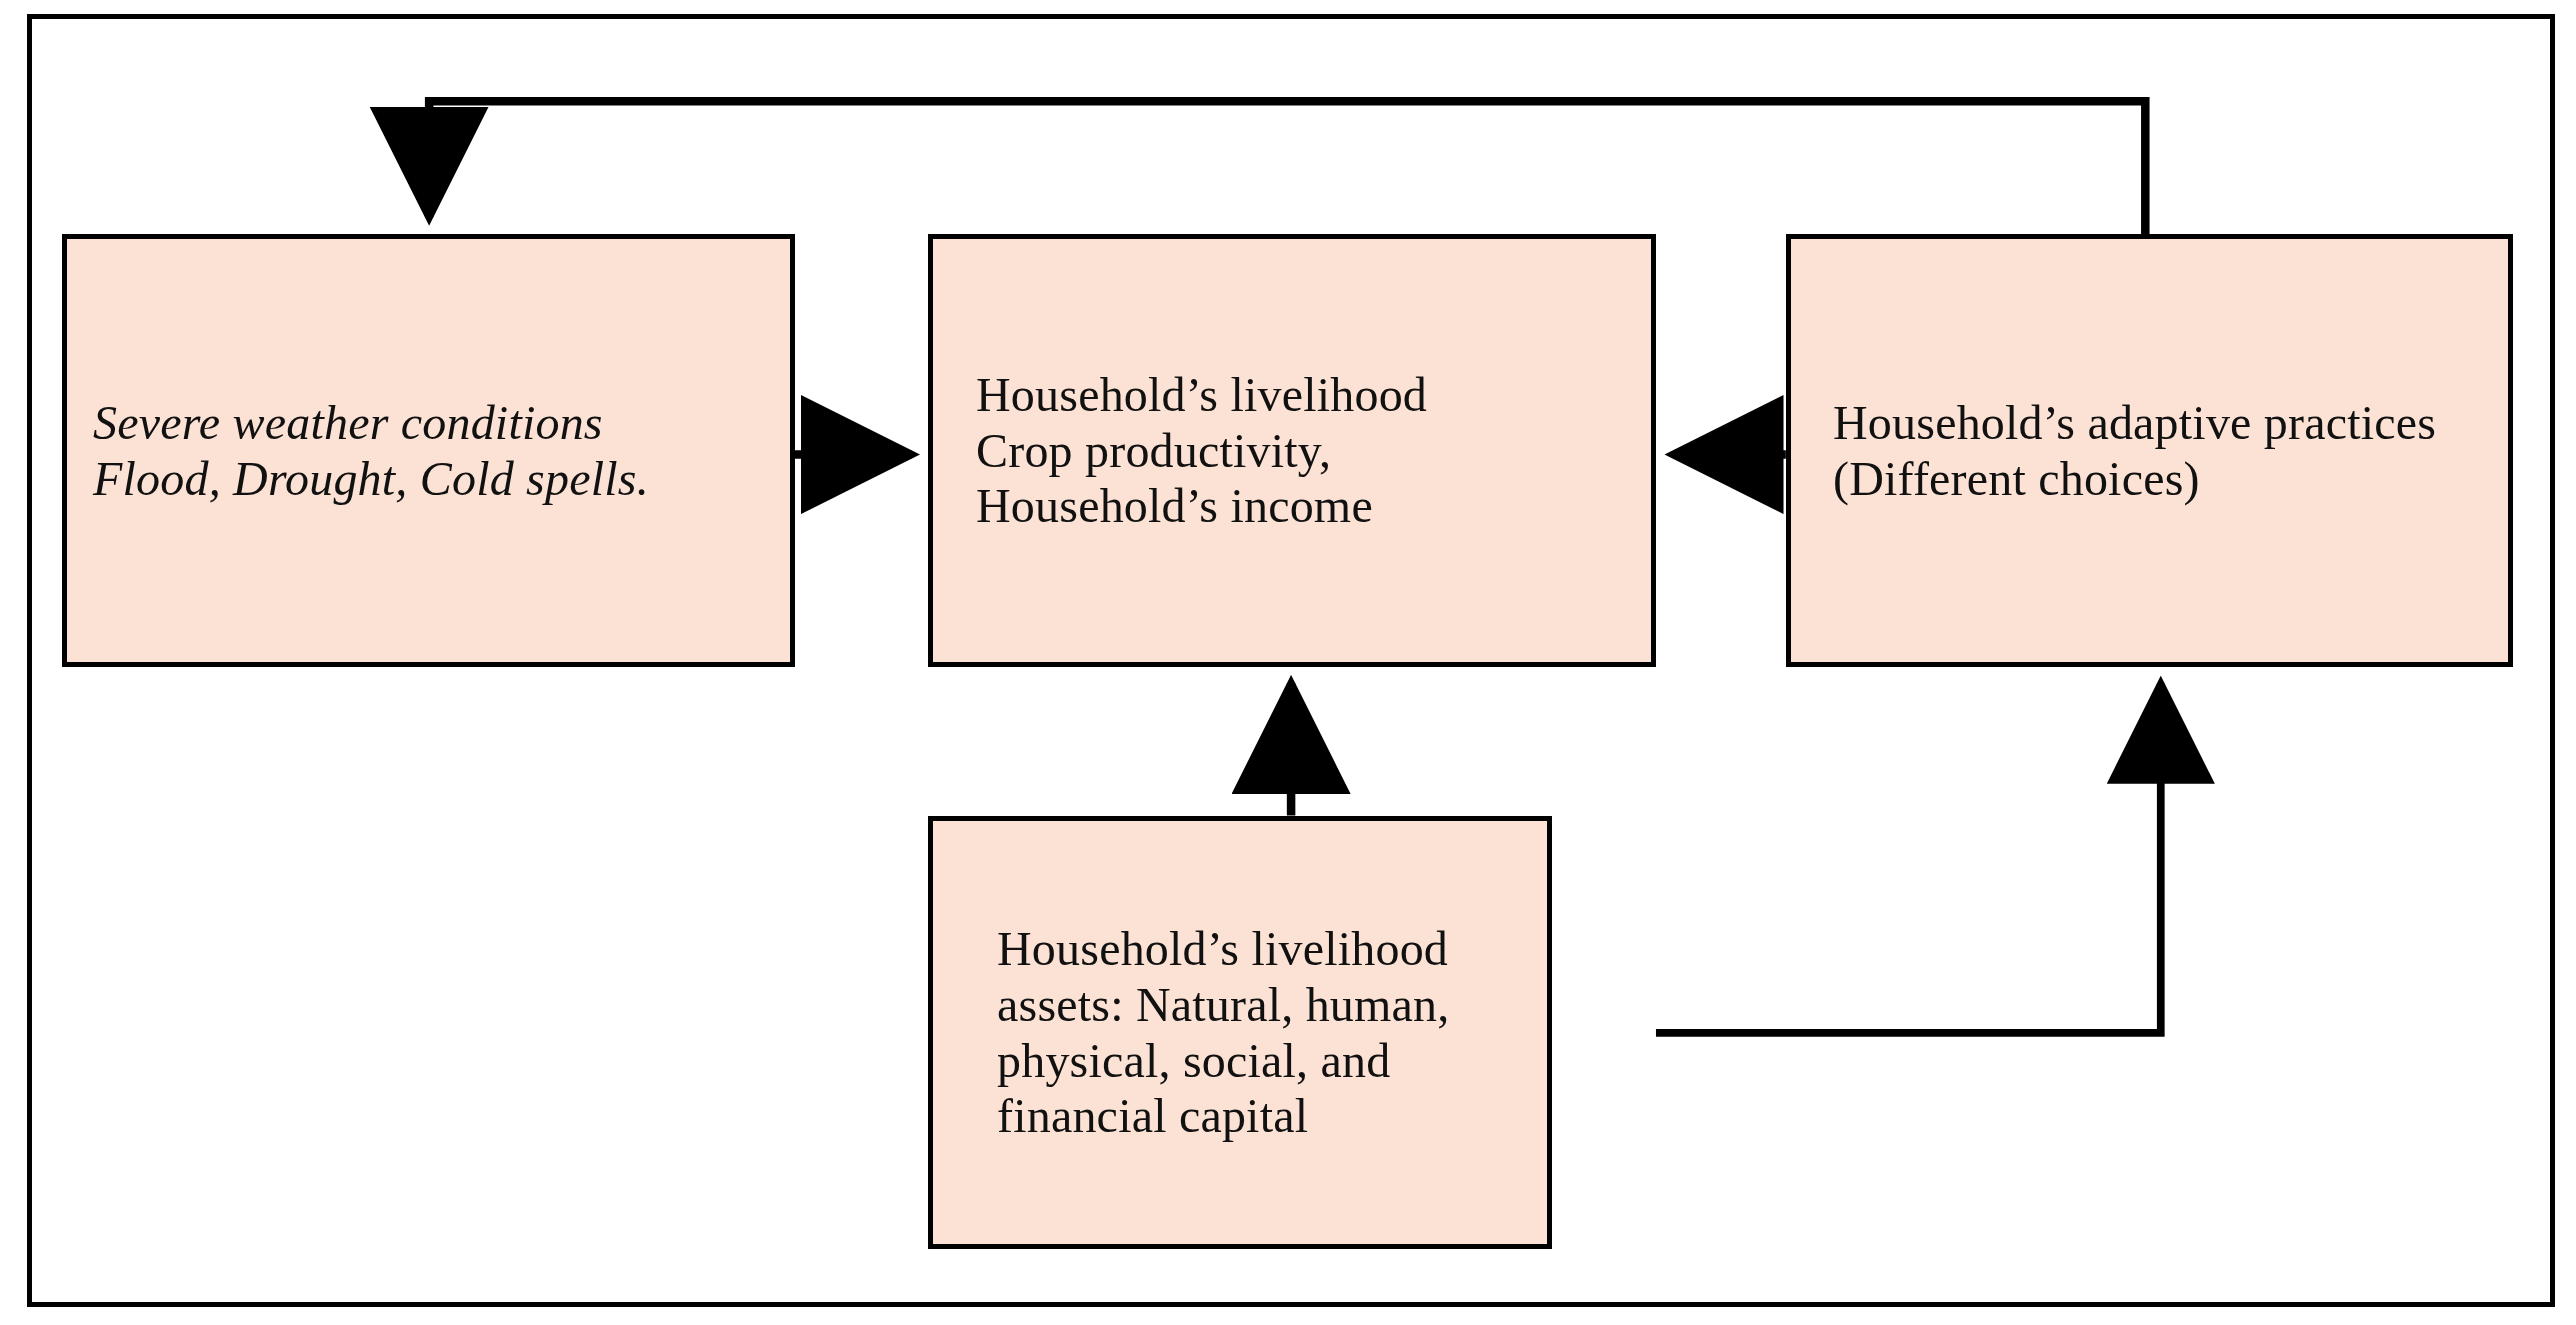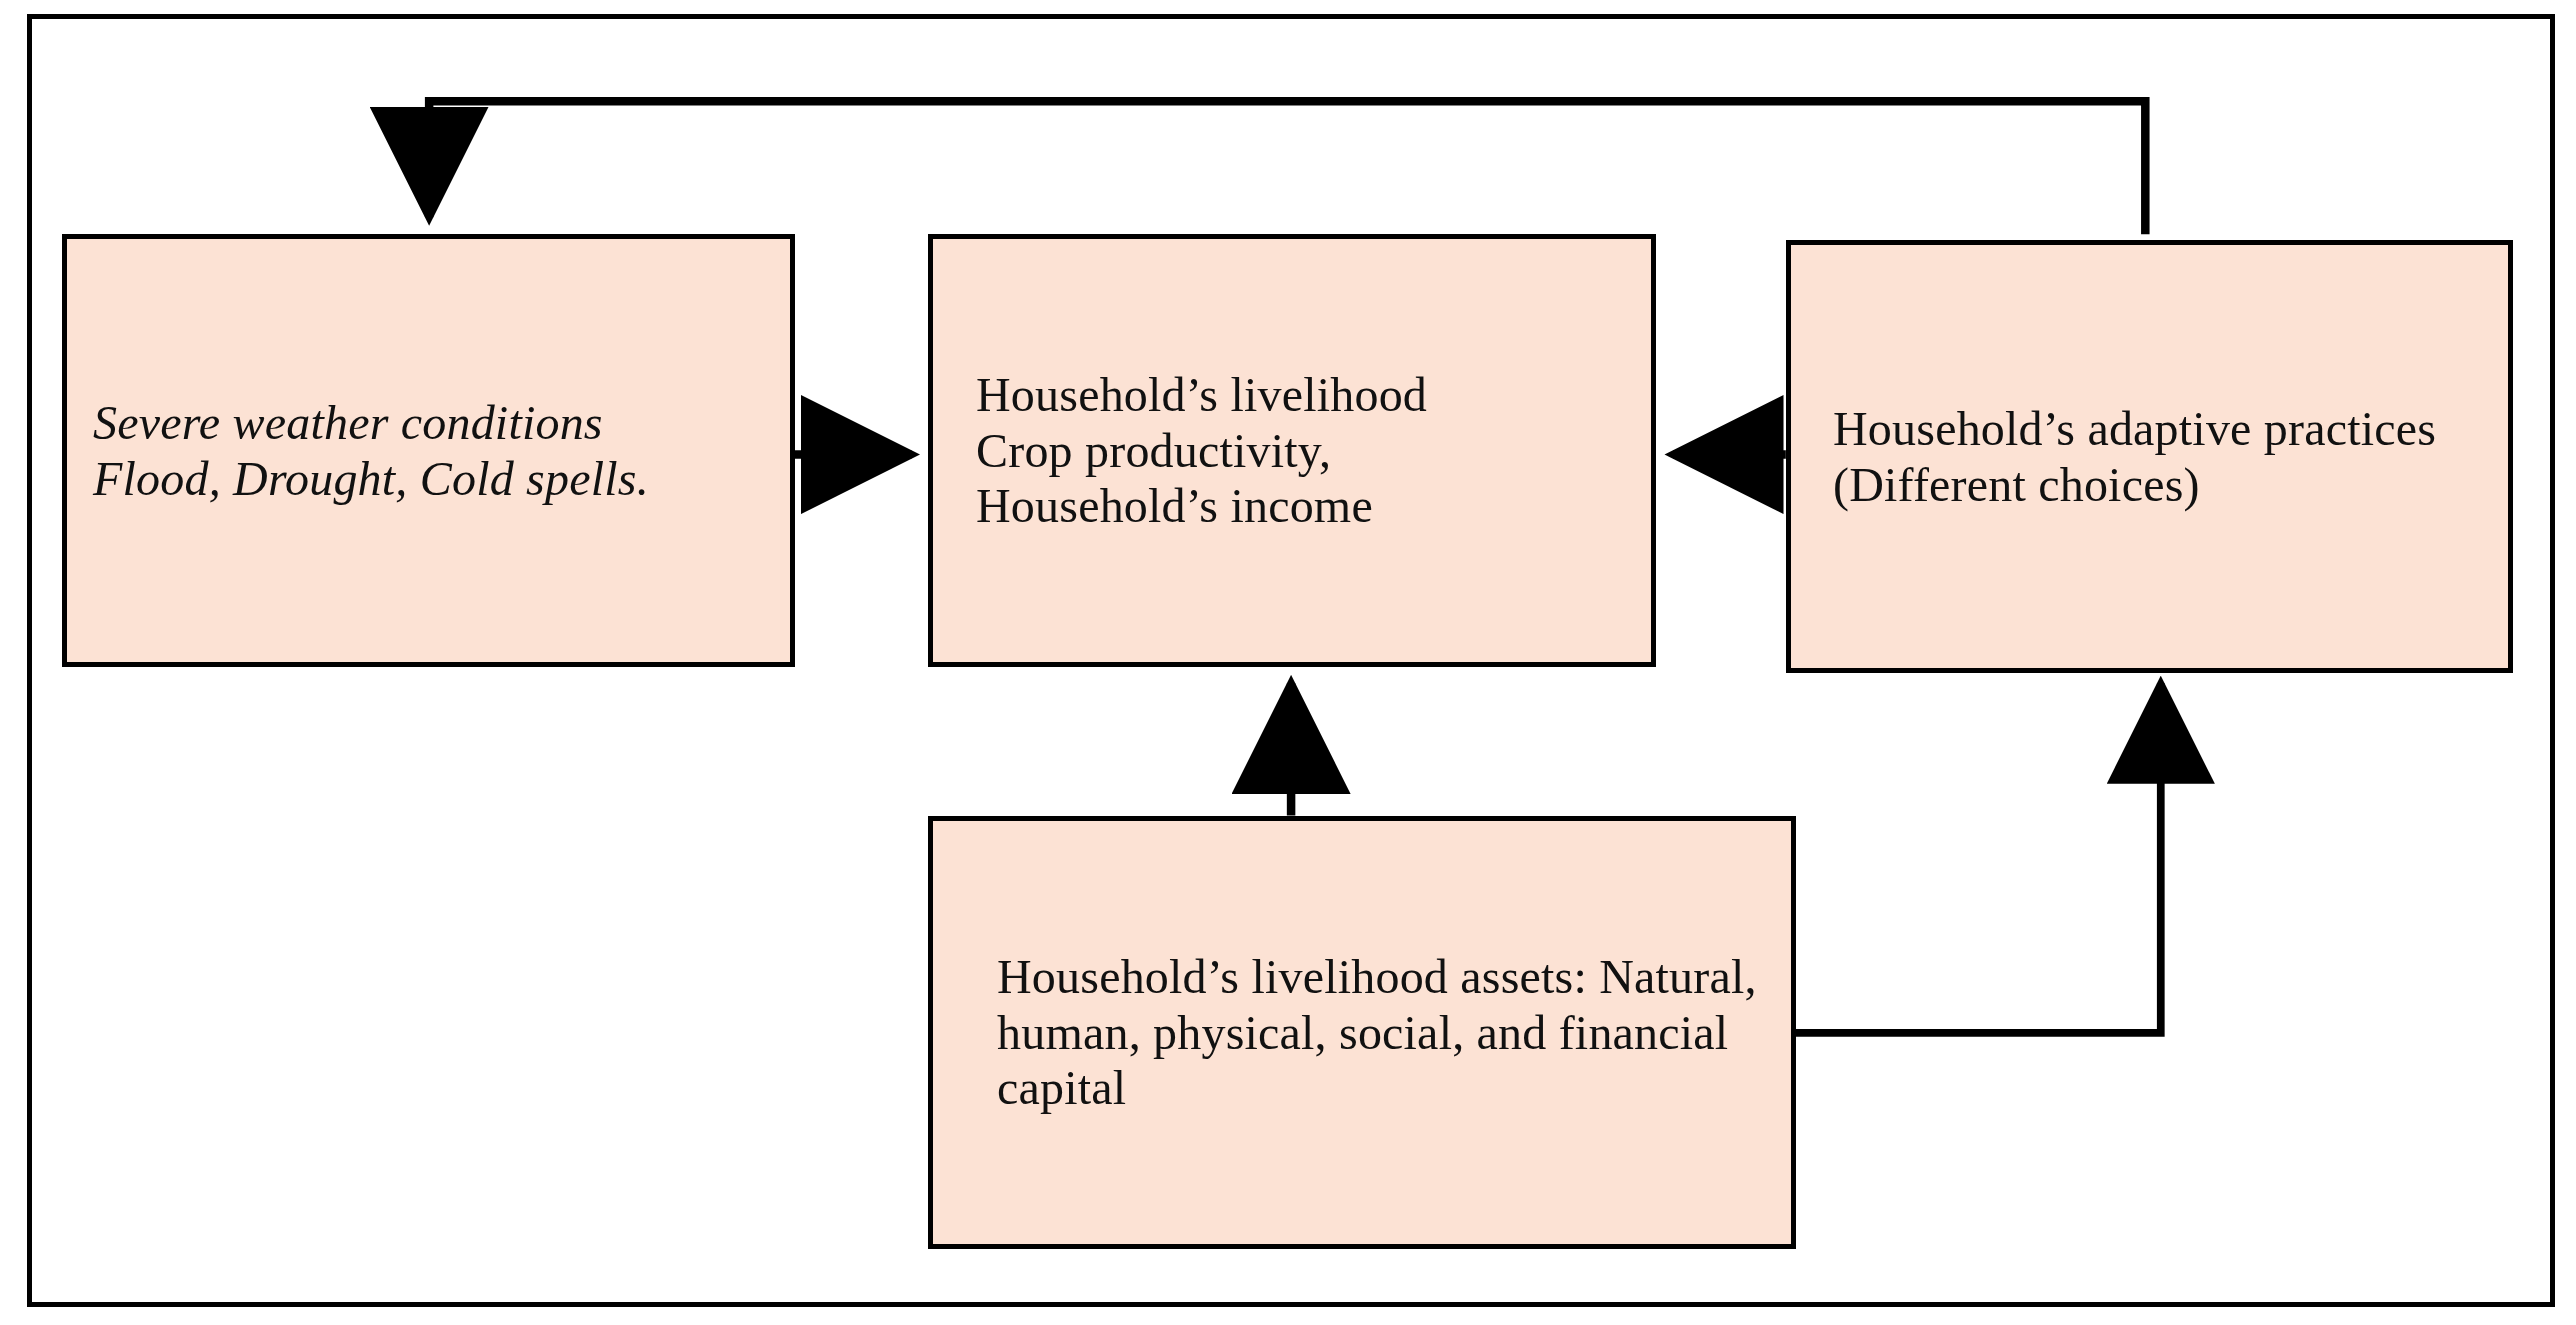--- a/index.html
+++ b/index.html
@@ -62,29 +62,29 @@
     font-style: italic;
   }
   #node-livelihood {
     left: 928px;
     top: 234px;
     width: 728px;
     height: 433px;
   }
   #node-adaptive {
     left: 1786px;
-    top: 240px;
+    top: 234px;
     width: 727px;
     height: 433px;
     padding-left: 25px;
   }
   #node-assets {
     left: 928px;
     top: 816px;
-    width: 868px;
+    width: 624px;
     height: 433px;
     padding-left: 47px;
   }
   #node-assets .node-text,
   #node-livelihood .node-text,
   #node-adaptive .node-text {
     padding-left: 17px;
   }
 </style>
 </head>

